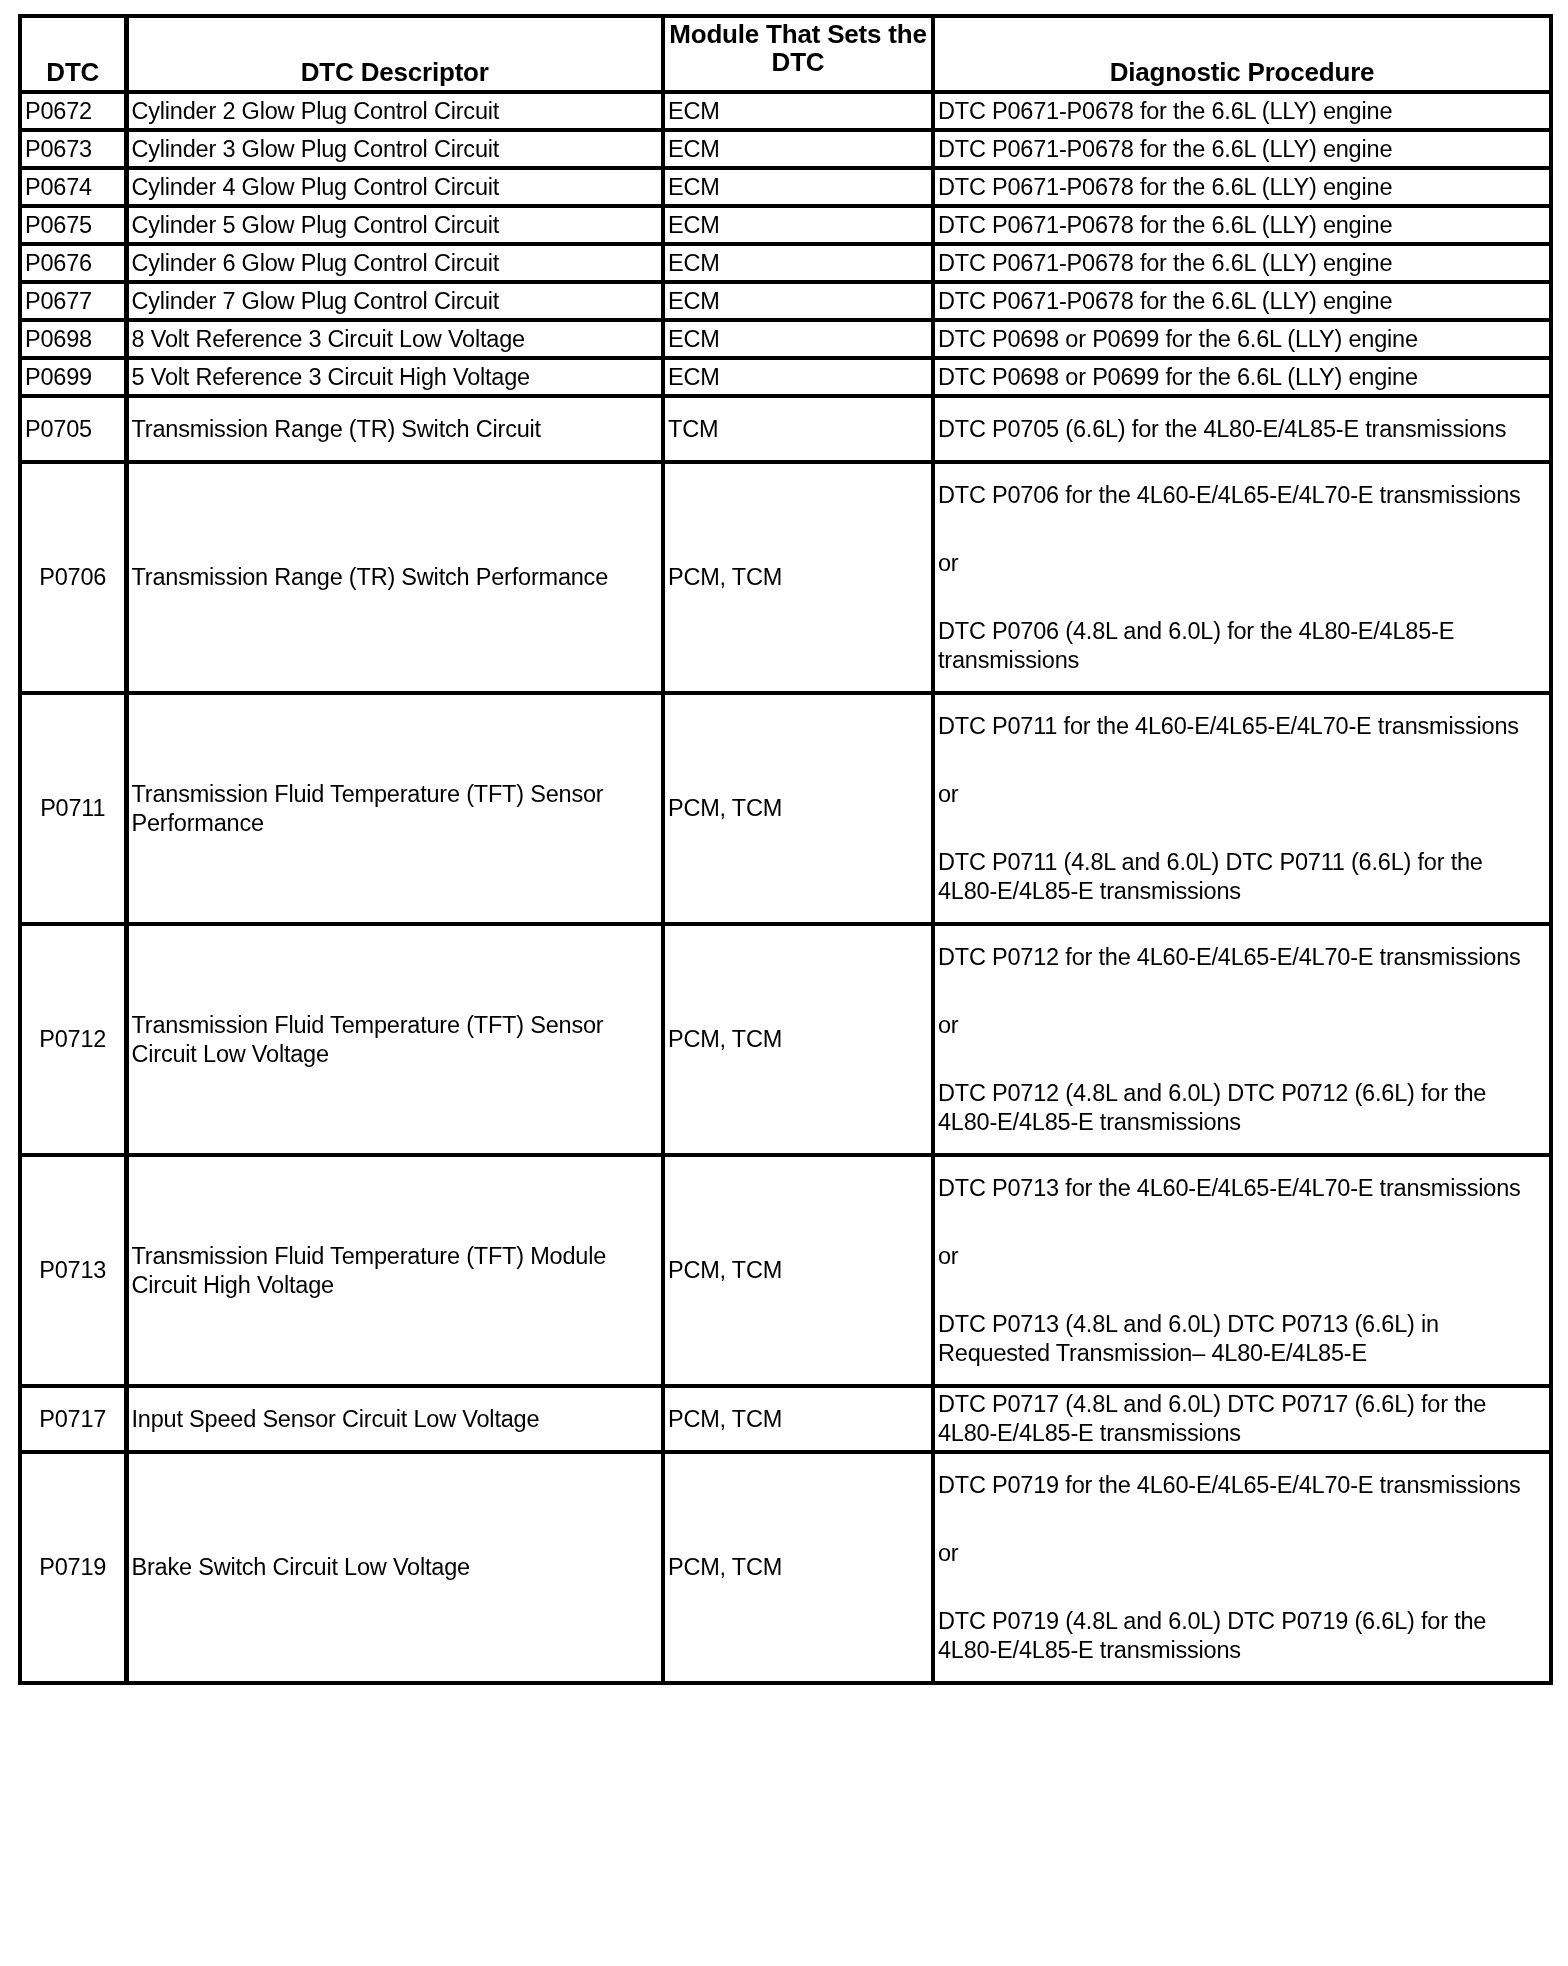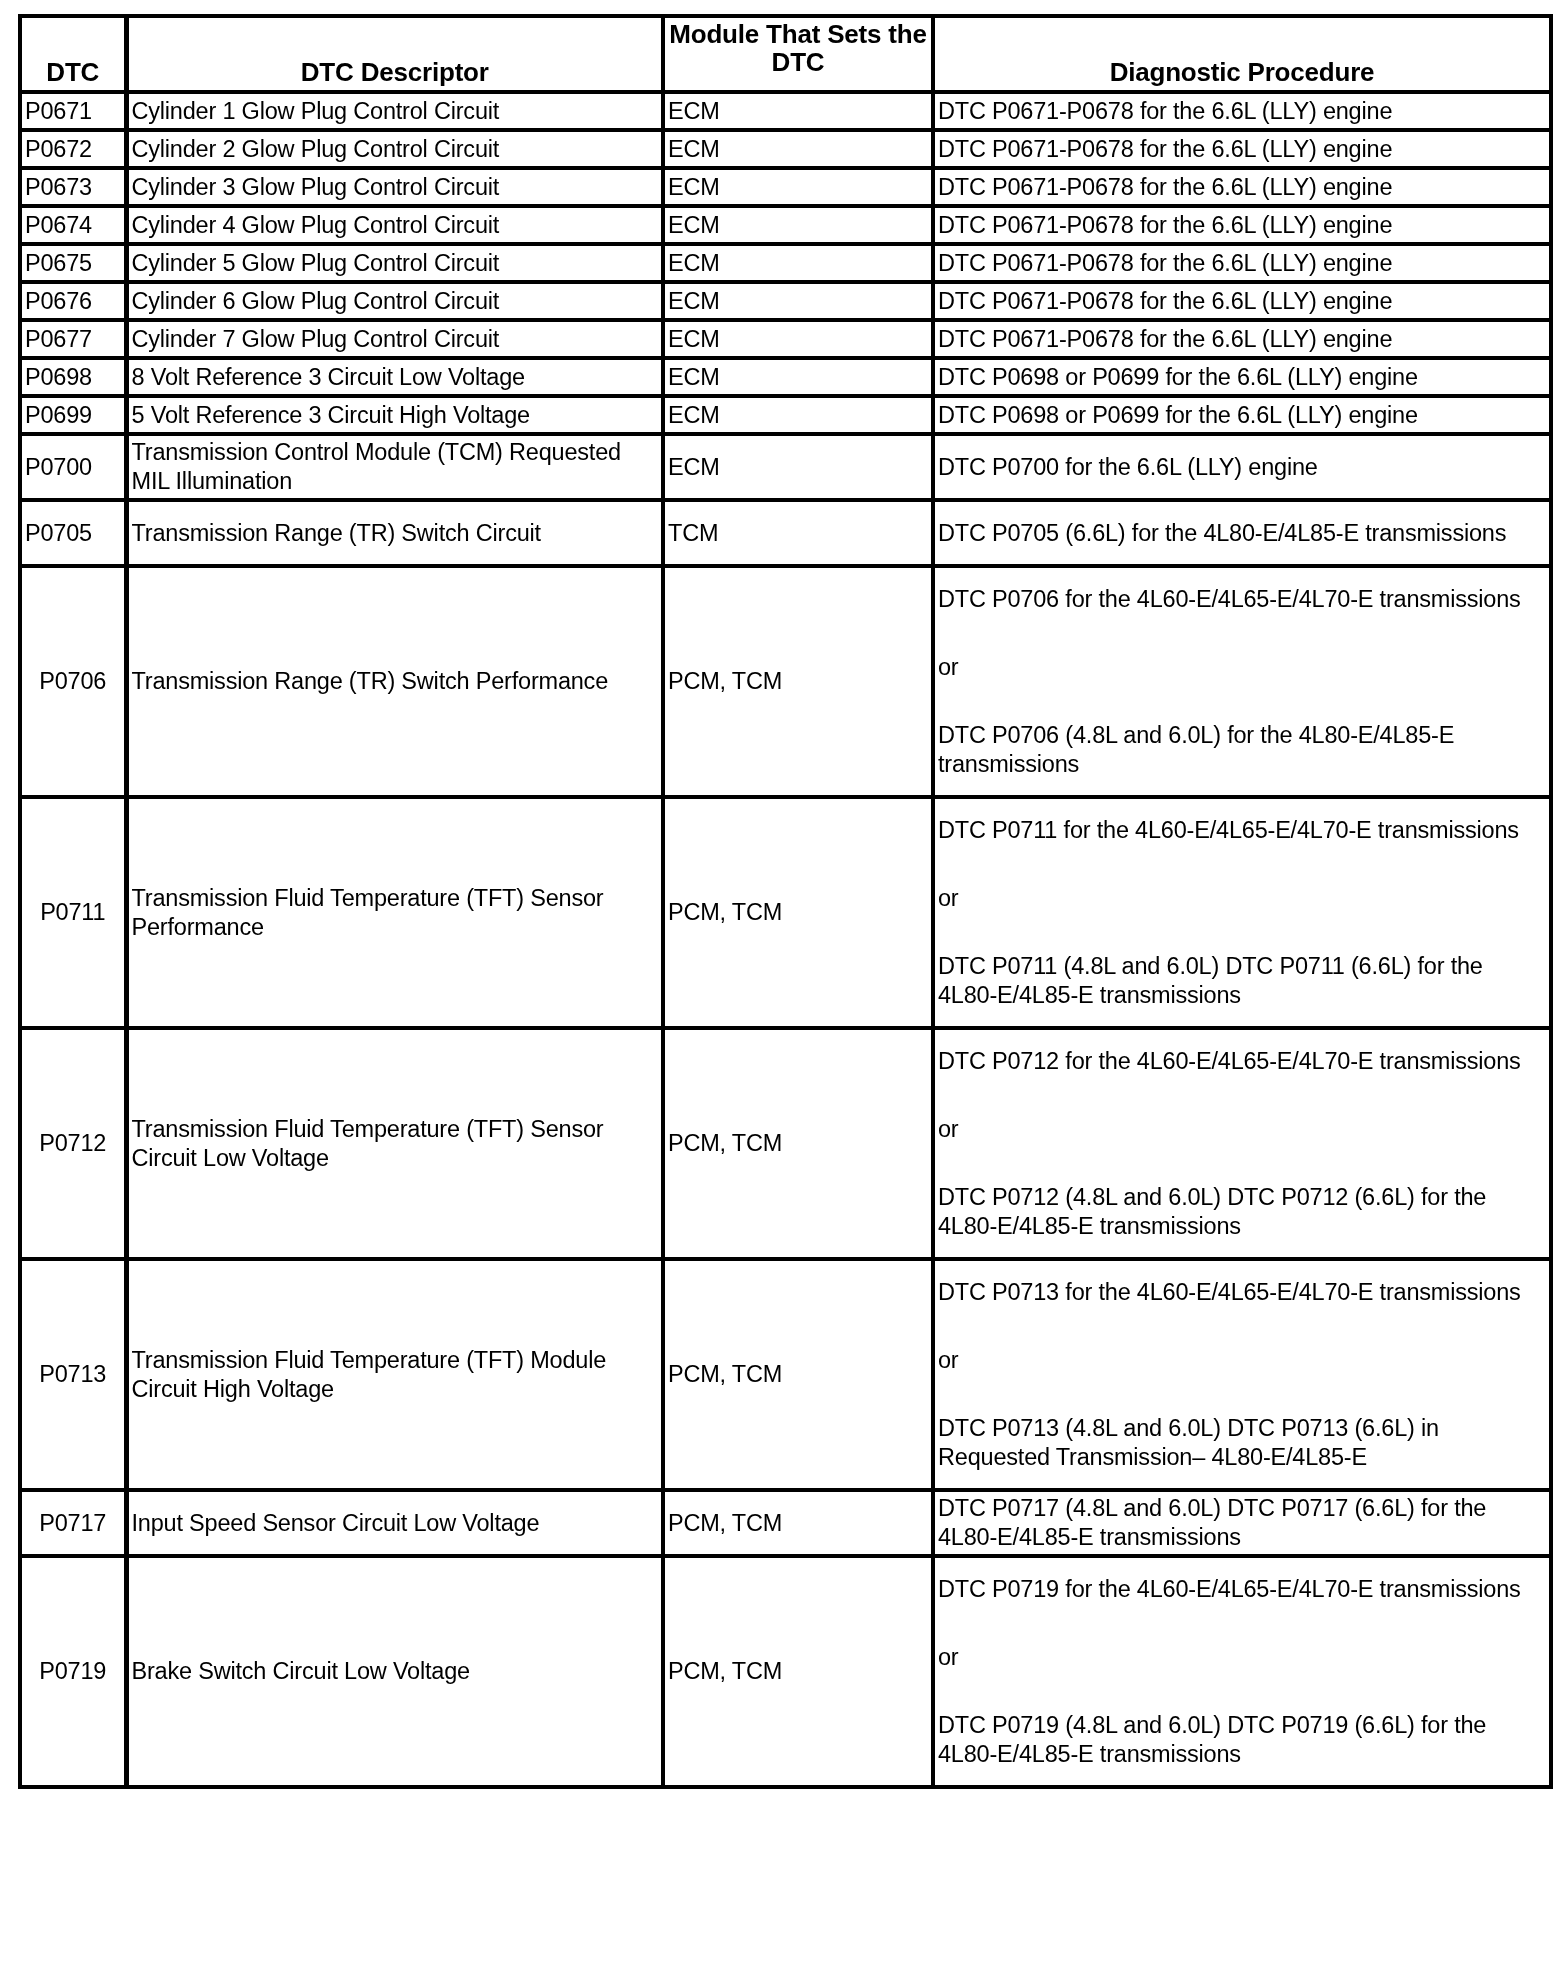--- a/index.html
+++ b/index.html
@@ -48,28 +48,20 @@
   <thead>
     <tr>
       <th>DTC</th>
       <th>DTC Descriptor</th>
       <th class="module-head">Module That Sets the DTC</th>
       <th>Diagnostic Procedure</th>
     </tr>
   </thead>
   <tbody id="dtc-body">
       <tr class="r-single">
-        <td class="dtc-code">P0671</td>
-        <td>Cylinder 1 Glow Plug Control Circuit</td>
-        <td>ECM</td>
-        <td>
-          <span class="proc-line">DTC P0671-P0678 for the 6.6L (LLY) engine</span>
-        </td>
-      </tr>
-      <tr class="r-single">
         <td class="dtc-code">P0672</td>
         <td>Cylinder 2 Glow Plug Control Circuit</td>
         <td>ECM</td>
         <td>
           <span class="proc-line">DTC P0671-P0678 for the 6.6L (LLY) engine</span>
         </td>
       </tr>
       <tr class="r-single">
         <td class="dtc-code">P0673</td>
         <td>Cylinder 3 Glow Plug Control Circuit</td>
@@ -117,28 +109,20 @@
         <td>
           <span class="proc-line">DTC P0698 or P0699 for the 6.6L (LLY) engine</span>
         </td>
       </tr>
       <tr class="r-single">
         <td class="dtc-code">P0699</td>
         <td>5 Volt Reference 3 Circuit High Voltage</td>
         <td>ECM</td>
         <td>
           <span class="proc-line">DTC P0698 or P0699 for the 6.6L (LLY) engine</span>
-        </td>
-      </tr>
-      <tr class="r-double">
-        <td class="dtc-code">P0700</td>
-        <td>Transmission Control Module (TCM) Requested MIL Illumination</td>
-        <td>ECM</td>
-        <td>
-          <span class="proc-line">DTC P0700 for the 6.6L (LLY) engine</span>
         </td>
       </tr>
       <tr class="r-double">
         <td class="dtc-code">P0705</td>
         <td>Transmission Range (TR) Switch Circuit</td>
         <td>TCM</td>
         <td>
           <span class="proc-line">DTC P0705 (6.6L) for the 4L80-E/4L85-E transmissions</span>
         </td>
       </tr>

